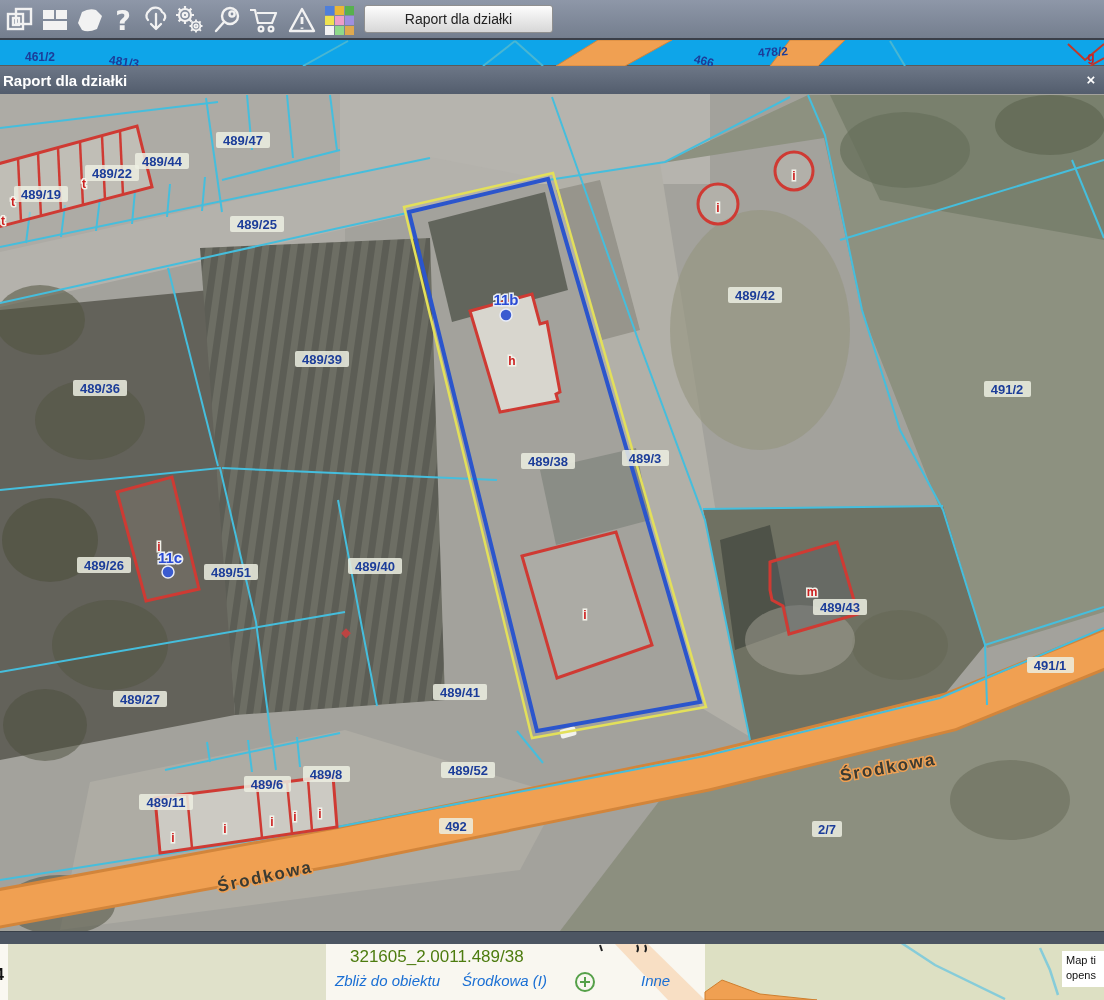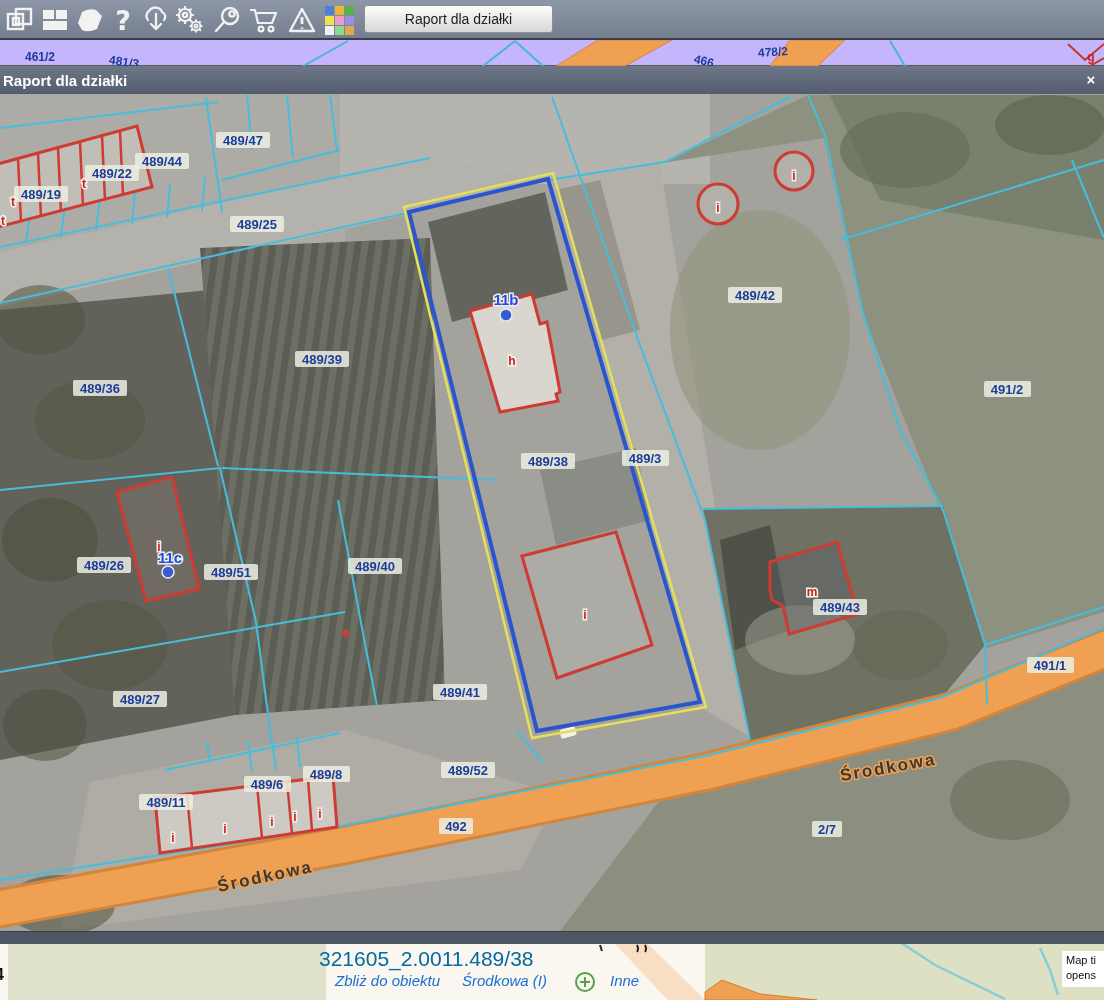--- a/index.html
+++ b/index.html
@@ -16,39 +16,39 @@
             align-items:center;justify-content:center;cursor:pointer;}
   .report-btn{position:absolute;left:364px;top:5px;width:189px;height:28px;
               background:linear-gradient(#fdfdfd,#d7d7d7);
               border:1px solid #8f8f8f;border-radius:3px;
               font-size:14px;color:#222;display:flex;align-items:center;
               justify-content:center;cursor:pointer;}
   .qmark{color:#f2f2f2;font-size:27px;font-weight:bold;font-family:"DejaVu Sans",sans-serif;}
   .pal{display:grid;grid-template-columns:repeat(3,9px);grid-template-rows:repeat(3,9px);gap:1px;}
 
   
-  .strip{left:0;top:40px;width:1104px;height:26px;background:#c4b5fd;
+  .strip{left:0;top:40px;width:1104px;height:26px;background:#0ea5e9;
          border-bottom:1px solid #5a5a5a;}
 
   
   .phead{left:0;top:66px;width:1104px;height:28px;
          background:linear-gradient(#6d7787,#535d6d);
          color:#fff;font-size:15px;font-weight:bold;
          display:flex;align-items:center;padding-left:3px;}
   .pclose{position:absolute;right:4px;top:5px;width:18px;height:18px;color:#fff;
           font-size:15px;font-weight:bold;text-align:center;line-height:18px;cursor:pointer;}
 
   
   .mapwrap{left:0;top:94px;width:1104px;height:837px;text-align:right;}
 
   
   .botbar{left:0;top:931px;width:1104px;height:13px;background:#4d5663;
           border-top:1px solid #394049;}
   .footer{left:0;top:944px;width:1104px;height:56px;background:#f9f7f0;overflow:hidden;}
-  .f-id{position:absolute;left:319px;top:3px;font-size:21px;color:#0369a1;}
+  .f-id{position:absolute;left:350px;top:3px;font-size:17px;color:#4d7c0f;}
   .f-link{position:absolute;top:28px;font-size:15px;color:#1a6fd4;cursor:pointer;font-style:italic;}
   .f-scale{position:absolute;left:-5px;top:22px;font-size:16px;font-weight:bold;color:#111;}
   .attr{position:absolute;left:1062px;top:7px;width:46px;height:36px;background:#fff;
         font-size:11px;color:#111;line-height:15px;padding:2px 0 0 4px;}
   svg text{font-family:"Liberation Sans",sans-serif;}
   .plabel{font-size:13px;font-weight:bold;fill:#1c3d99;}
   .chip{fill:#eceee2;opacity:.85;}
   .rletter{font-size:12px;font-weight:bold;fill:#cc2020;paint-order:stroke;stroke:#f2f2ea;stroke-width:3px;}
   .addr{font-size:15px;font-weight:bold;fill:#2a4bd4;paint-order:stroke;stroke:#e8ecf4;stroke-width:3px;}
   .street{font-size:17px;font-weight:bold;fill:#3b3b33;letter-spacing:2px;
@@ -435,20 +435,20 @@
       </g>
     </svg>
     <span class="f-scale">4</span>
     <span class="f-id">321605_2.0011.489/38</span>
     <span class="f-link" style="left:335px">Zbliż do obiektu</span>
     <span class="f-link" style="left:462px">Środkowa (I)</span>
     <svg class="abs" style="left:574px;top:27px" width="22" height="22" viewBox="0 0 22 22">
       <circle cx="11" cy="11" r="9" fill="none" stroke="#55a048" stroke-width="2"></circle>
       <path d="M11,6 v10 M6,11 h10" stroke="#55a048" stroke-width="2"></path>
     </svg>
-    <span class="f-link" style="left:610px">Inne</span>
+    <span class="f-link" style="left:641px">Inne</span>
     <div class="attr">
       <div>Map ti</div>
       <div>opens</div>
     </div>
   </div>
 
 </div>
 
 </body></html>

